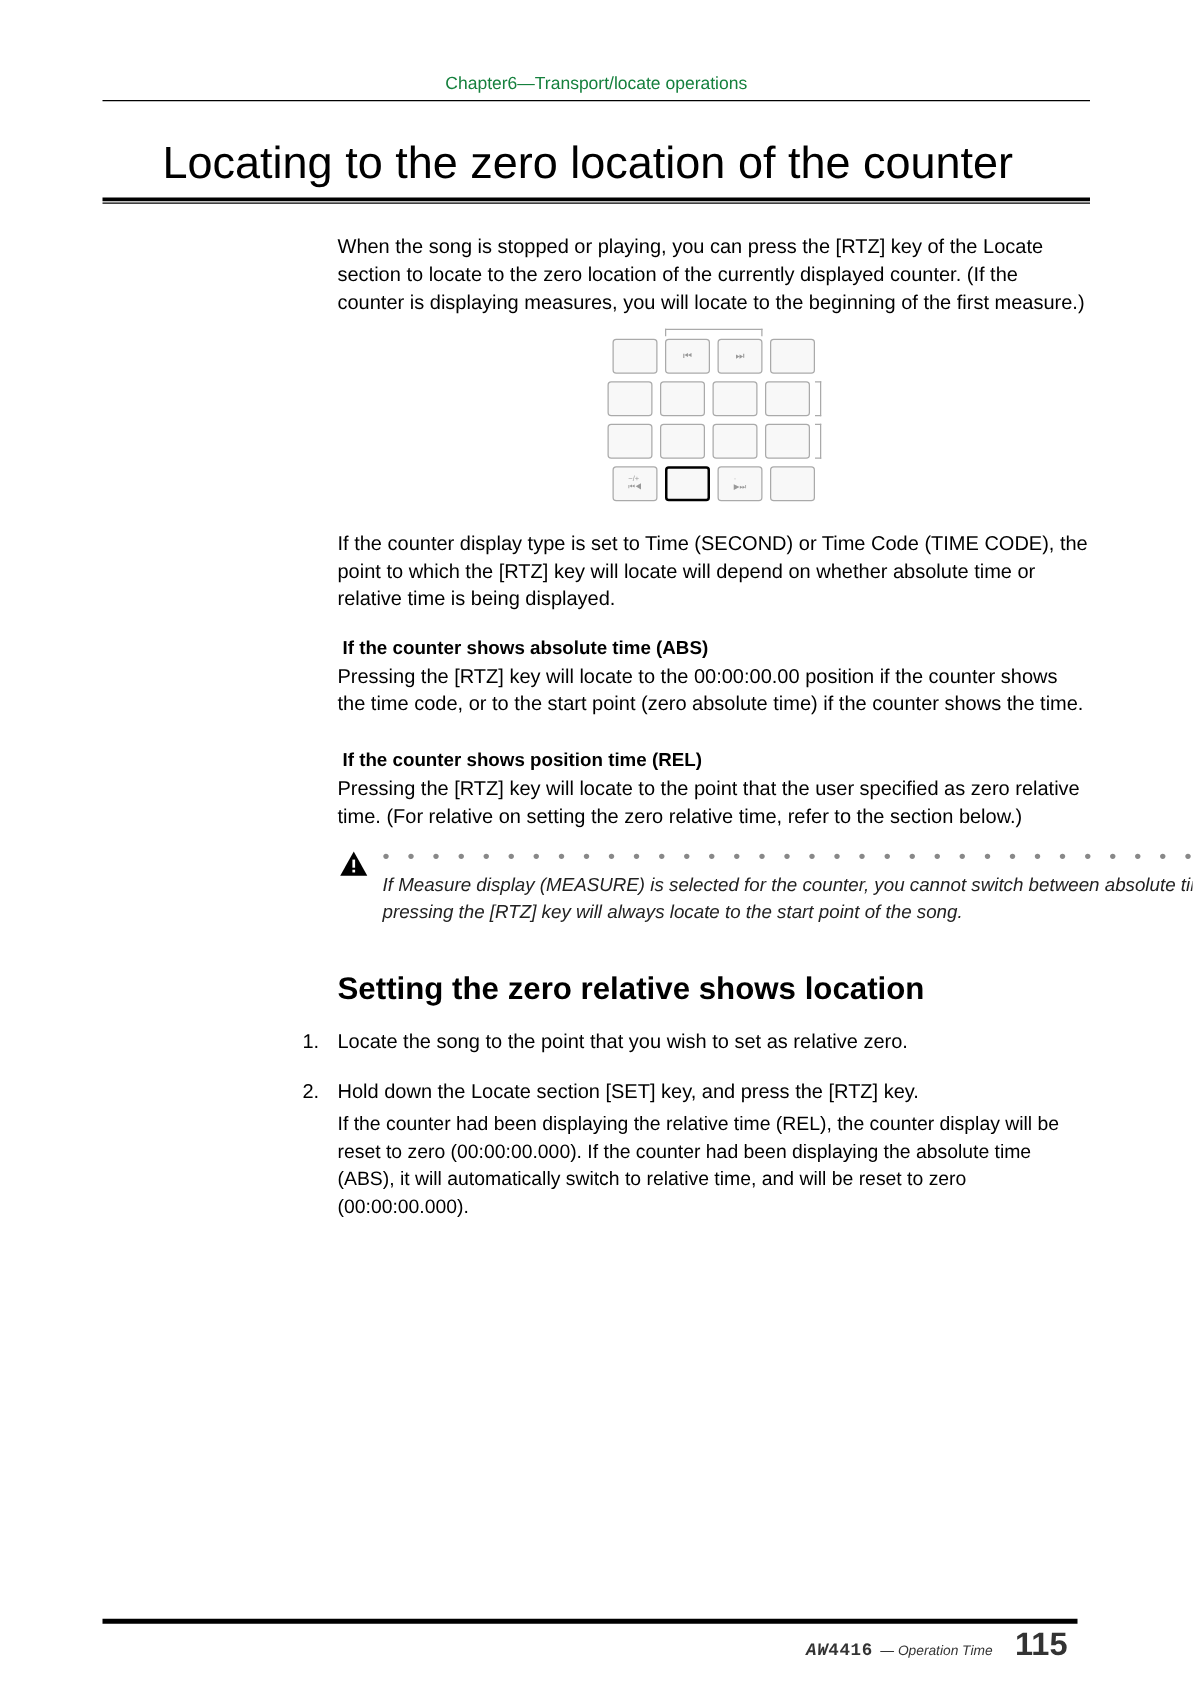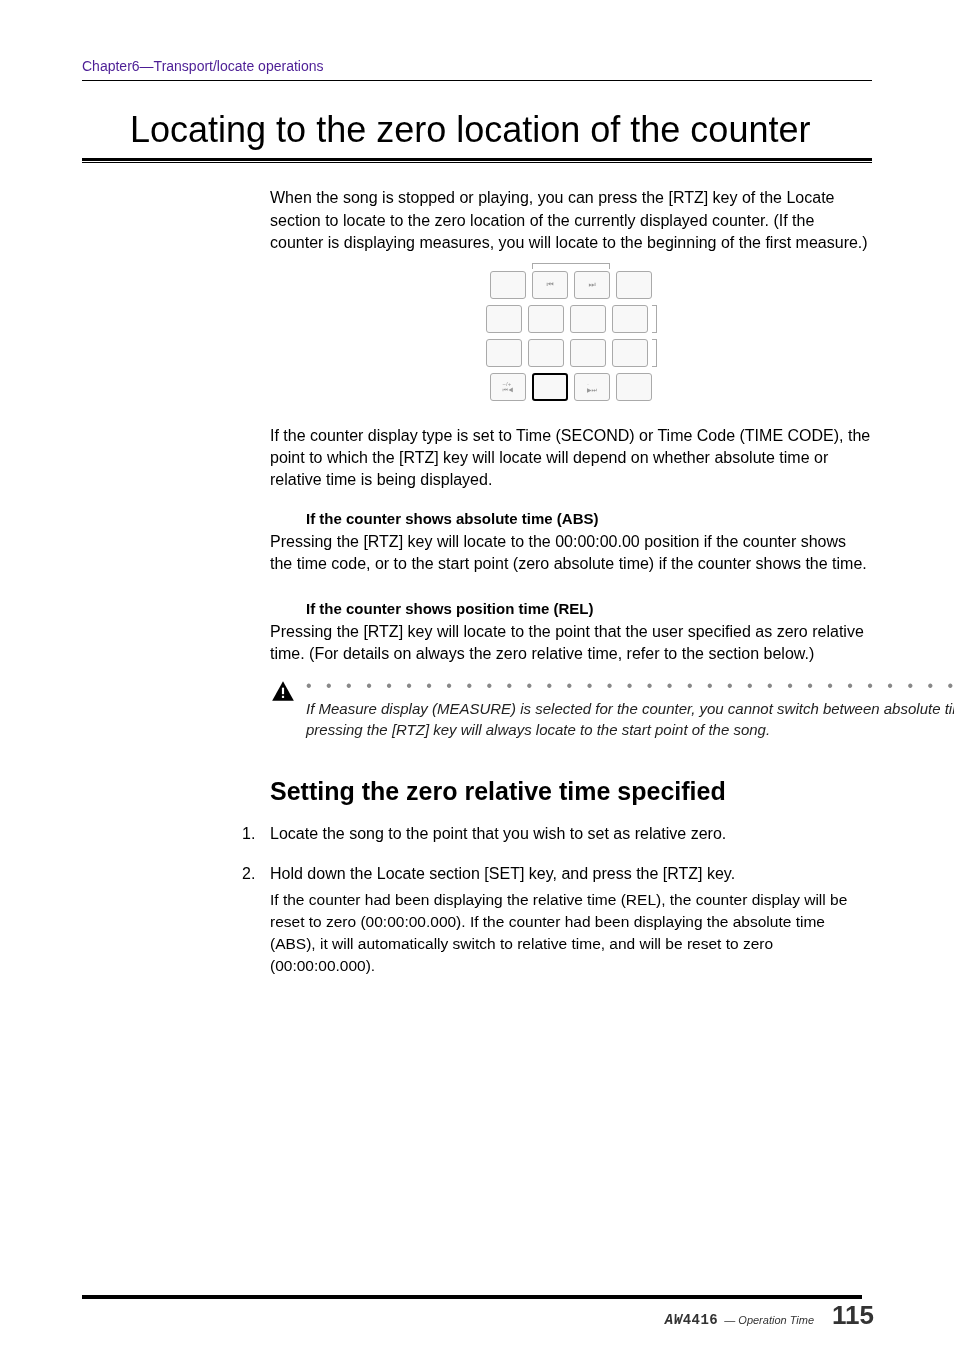--- a/index.html
+++ b/index.html
@@ -8,23 +8,23 @@
       width: 954px;
       height: 1351px;
       background: #fff;
       position: relative;
       color: #000;
     }
     .page {
       padding: 58px 82px 0 82px;
     }
     .chapter-header {
-      text-align: left;
+      text-align: center;
       font-size: 14px;
-      color: #4c1d95;
+      color: #15803d;
       padding-bottom: 6px;
       border-bottom: 1px solid #000;
       margin-bottom: 28px;
       font-family: "Lucida Grande", "Optima", sans-serif;
     }
     .main-heading {
       font-size: 36px;
       font-weight: 400;
       line-height: 1.15;
       margin: 0 0 8px 48px;
@@ -91,21 +91,21 @@
     .side-bracket {
       width: 5px;
       border-top: 1px solid #aaa;
       border-right: 1px solid #aaa;
       border-bottom: 1px solid #aaa;
       height: 28px;
       margin-left: -2px;
     }
     .bold-indent {
       font-weight: bold;
-      margin-left: 36px;
+      margin-left: 4px;
       margin-bottom: 2px;
       font-size: 15px;
     }
     .sub-heading {
       font-size: 25px;
       font-weight: bold;
       margin: 34px 0 14px 0;
       font-family: "Lucida Grande", "Optima", sans-serif;
     }
     .note-block {
@@ -161,21 +161,21 @@
     .footer-bar {
       position: absolute;
       bottom: 52px;
       left: 82px;
       right: 92px;
       border-top: 4px solid #000;
     }
     .footer {
       position: absolute;
       bottom: 20px;
-      right: 80px;
+      right: 100px;
       font-size: 11px;
       font-style: italic;
       color: #333;
       display: flex;
       align-items: baseline;
       gap: 6px;
       margin-top: 36px;
     }
     .model {
       font-family: "Courier New", monospace;
@@ -237,37 +237,37 @@
         </div>
       </div>
     </div>
 
     <p class="para">If the counter display type is set to Time (SECOND) or Time Code (TIME CODE), the point to which the [RTZ] key will locate will depend on whether absolute time or relative time is being displayed.</p>
 
     <p class="bold-indent">If the counter shows absolute time (ABS)</p>
     <p class="para">Pressing the [RTZ] key will locate to the 00:00:00.00 position if the counter shows the time code, or to the start point (zero absolute time) if the counter shows the time.</p>
 
     <p class="bold-indent" style="margin-top:22px;">If the counter shows position time (REL)</p>
-    <p class="para" style="margin-bottom:10px;">Pressing the [RTZ] key will locate to the point that the user specified as zero relative time. (For details on always the zero relative time, refer to the section below.)</p>
+    <p class="para" style="margin-bottom:10px;">Pressing the [RTZ] key will locate to the point that the user specified as zero relative time. (For relative on setting the zero relative time, refer to the section below.)</p>
 
     <div class="note-block">
       <div class="warning-icon">
         <svg viewBox="0 0 24 24" width="26" height="26">
             <path d="M12 2 L22 20 L2 20 Z" fill="#000"></path>
             <rect x="11" y="8" width="2" height="6" fill="#fff"></rect>
             <rect x="11" y="15.5" width="2" height="2" fill="#fff"></rect>
           </svg>
       </div>
       <div class="note-content">
         <div class="dots">• • • • • • • • • • • • • • • • • • • • • • • • • • • • • • • • • • • • • • • • • •</div>
         <div class="note-text">If Measure display (MEASURE) is selected for the counter, you cannot switch between absolute time and relative time; pressing the [RTZ] key will always locate to the start point of the song.</div>
       </div>
     </div>
 
-    <div class="sub-heading">Setting the zero relative time specified</div>
+    <div class="sub-heading">Setting the zero relative shows location</div>
 
     <div class="numbered-list">
       <div class="list-item">
         <div class="list-num">1.</div>
         <div class="list-content">
           <div class="list-main">Locate the song to the point that you wish to set as relative zero.</div>
         </div>
       </div>
       <div class="list-item">
         <div class="list-num">2.</div>

